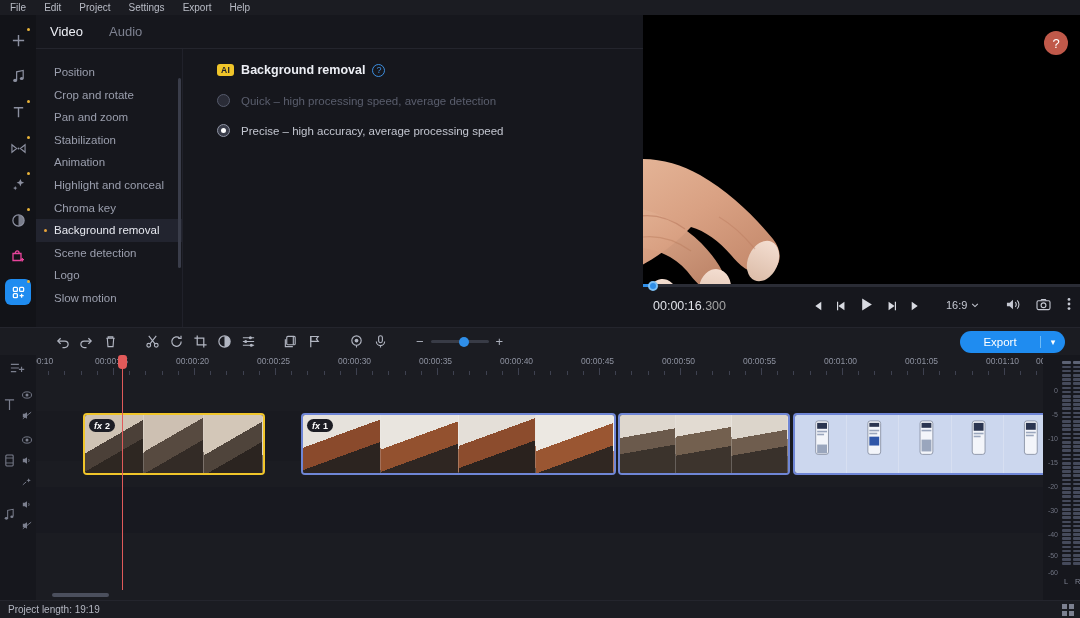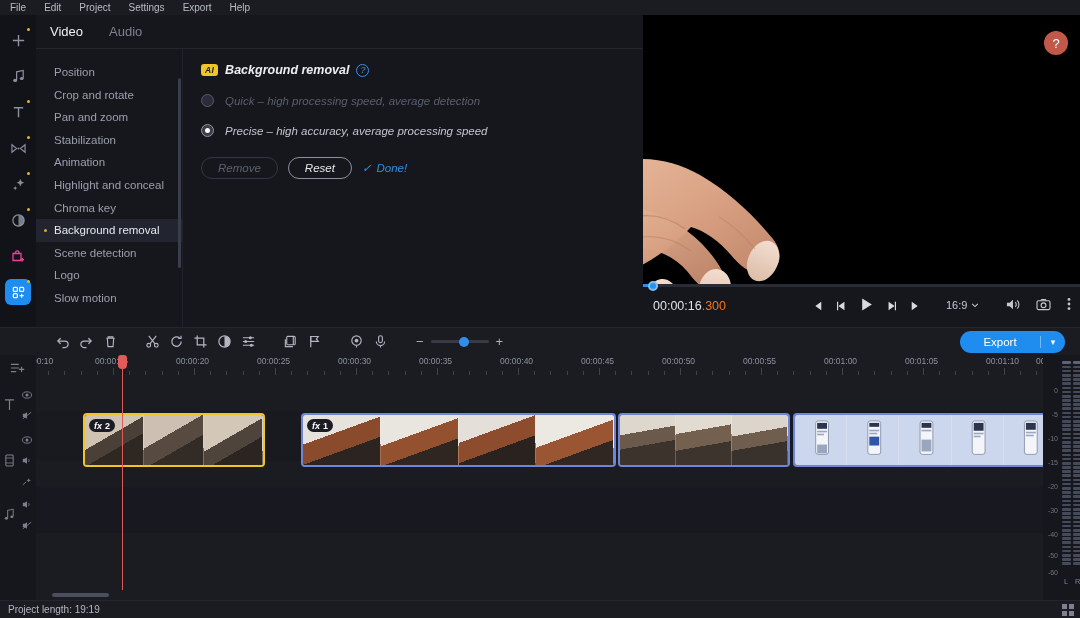--- a/index.html
+++ b/index.html
@@ -62,22 +62,22 @@
     content: ""; position: absolute; left: 8px; top: 10px;
     width: 3px; height: 3px; border-radius: 50%; background: #e8a33a;
   }
   .toolscroll {
     position: absolute; left: 178px; top: 78px;
     width: 3px; height: 190px; border-radius: 2px; background: #3a3d4a;
   }
 
   
   .props {
-    position: absolute; left: 183px; top: 49px; width: 460px; height: 278px;
-    background: #16171d; padding: 14px 18px; font-style: italic;
+    position: absolute; left: 199px; top: 49px; width: 460px; height: 278px;
+    background: #16171d; padding: 14px 18px;
   }
   .prop-head { display: flex; align-items: center; gap: 7px; }
   .ai-badge {
     background: #f0c52a; color: #20212a; font-size: 8.5px; font-weight: bold;
     border-radius: 3px; padding: 1px 4px; letter-spacing: .3px;
   }
   .prop-title { font-size: 12.5px; font-weight: bold; color: #eceef4; }
   .help-ring {
     width: 13px; height: 13px; border-radius: 50%;
     border: 1.2px solid #3d8fe0; color: #3d8fe0;
@@ -124,21 +124,21 @@
   .hand { position: absolute; left: -48px; top: 98px; width: 280px; height: 200px; }
 
   .prev-bar { position: absolute; left: 0; bottom: 0; width: 437px; height: 42px; background: #16171d; }
   .seek { position: absolute; left: 0; top: -1px; width: 437px; height: 3px; background: #2a2c35; }
   .seek-fill { position: absolute; left: 0; top: 0; height: 3px; width: 9px; background: #2f8ee8; }
   .seek-knob {
     position: absolute; left: 5px; top: -3.5px; width: 10px; height: 10px;
     border-radius: 50%; background: #2f8ee8; border: 2px solid #7dc0f5;
   }
   .tc { position: absolute; left: 10px; top: 14px; font-size: 12.5px; color: #dfe1e7; }
-  .tc .ms { color: #f97316; }
+  .tc .ms { color: #a3a3a3; }
   .transport {
     position: absolute; left: 168px; top: 12px; display: flex; align-items: center; gap: 12px;
   }
   .transport .t { color: #d8dae1; }
   .ratio { position: absolute; left: 303px; top: 14px; font-size: 11px; color: #c5c8d2; display: flex; align-items: center; gap: 4px; }
   .pv-icons { position: absolute; right: 9px; top: 12px; display: flex; align-items: center; gap: 16px; color: #c5c8d2; }
 
   
   .tl-toolbar {
     position: absolute; left: 0; top: 327px; width: 1080px; height: 28px;
@@ -170,21 +170,21 @@
   
   .trackheads { position: absolute; left: 0; top: 355px; width: 36px; height: 235px; background: #16171d; }
   .th { position: absolute; left: 0; width: 36px; display: flex; color: #7b7f8e; }
   .th .col { display: flex; flex-direction: column; gap: 3px; align-items: center; }
 
   
   .tlbody { position: absolute; left: 36px; top: 377px; width: 1007px; height: 213px; background: #1b1c22; }
   .trk-strip { position: absolute; left: 0; width: 1007px; background: #191a20; }
 
   .clip {
-    position: absolute; top: 0; height: 54px; border-radius: 4px; overflow: hidden;
+    position: absolute; top: 0; height: 62px; border-radius: 4px; overflow: hidden;
     border: 2px solid transparent;
   }
   .clip.sel-yellow { border-color: #f0c52a; }
   .clip.sel-blue { border-color: #6f86d6; }
   .thumbs { position: absolute; inset: 0; display: flex; }
   .thumbs > div { flex: 1; border-right: 1px solid rgba(255,255,255,.22); background-size: cover; }
   .fx {
     position: absolute; left: 4px; top: 4px; height: 13px; padding: 0 5px;
     background: #1c1d24; border-radius: 7px; color: #fff; font-size: 9px;
     display: flex; align-items: center; gap: 3px; font-style: italic; font-weight: bold;
@@ -318,28 +318,20 @@
 
     <div class="radio-row">
       <span class="radio"></span>
       <span class="radio-label disabled">Quick – high processing speed, average detection</span>
     </div>
     <div class="radio-row">
       <span class="radio checked"></span>
       <span class="radio-label">Precise – high accuracy, average processing speed</span>
     </div>
 
-    <div class="btn-row">
-      <div class="pill disabled">Remove</div>
-      <div class="pill strong">Reset</div>
-      <div class="done">
-        <span>✓</span>
-        <span>Done!</span>
-      </div>
-    </div>
   </div>
 
   <div class="preview">
     <div class="prev-canvas">
       <svg class="hand" viewBox="0 0 280 200">
         <defs>
           <linearGradient id="sk" x1="0" y1="0" x2="1" y2="1">
             <stop offset="0" stop-color="#e8bb9e"></stop>
               <stop offset=".5" stop-color="#d9a183"></stop>
               <stop offset="1" stop-color="#bf8366"></stop>

